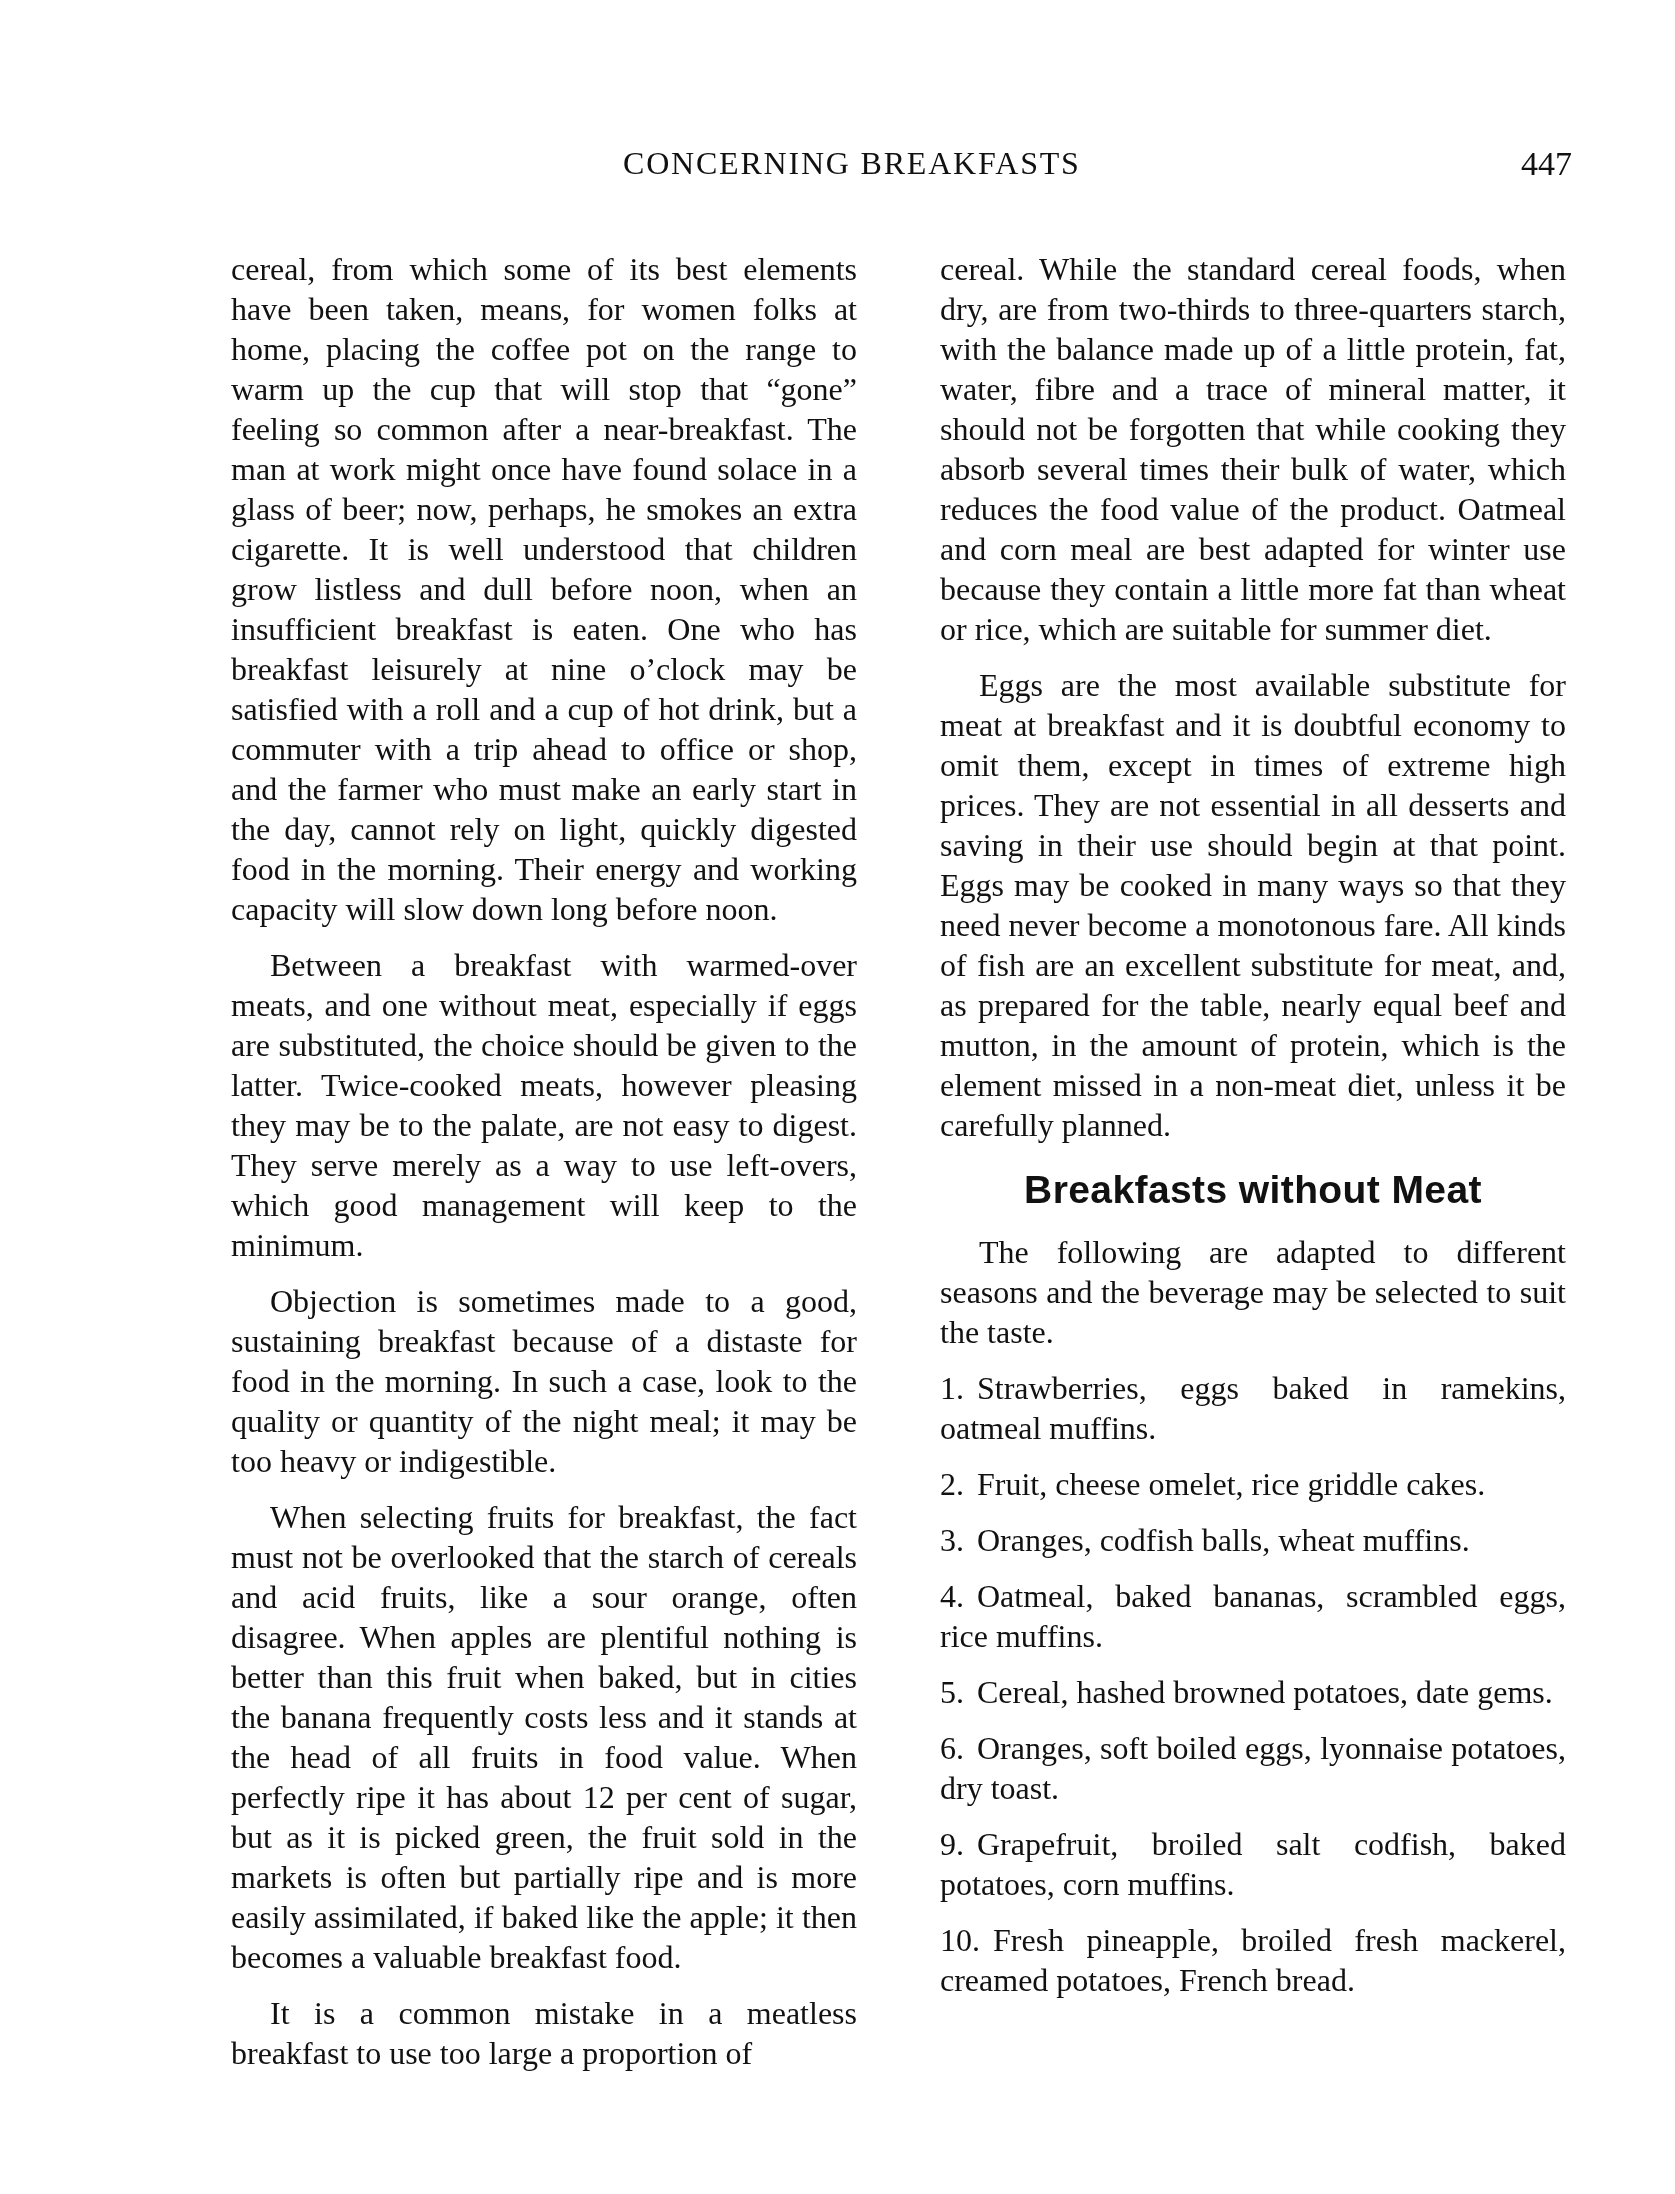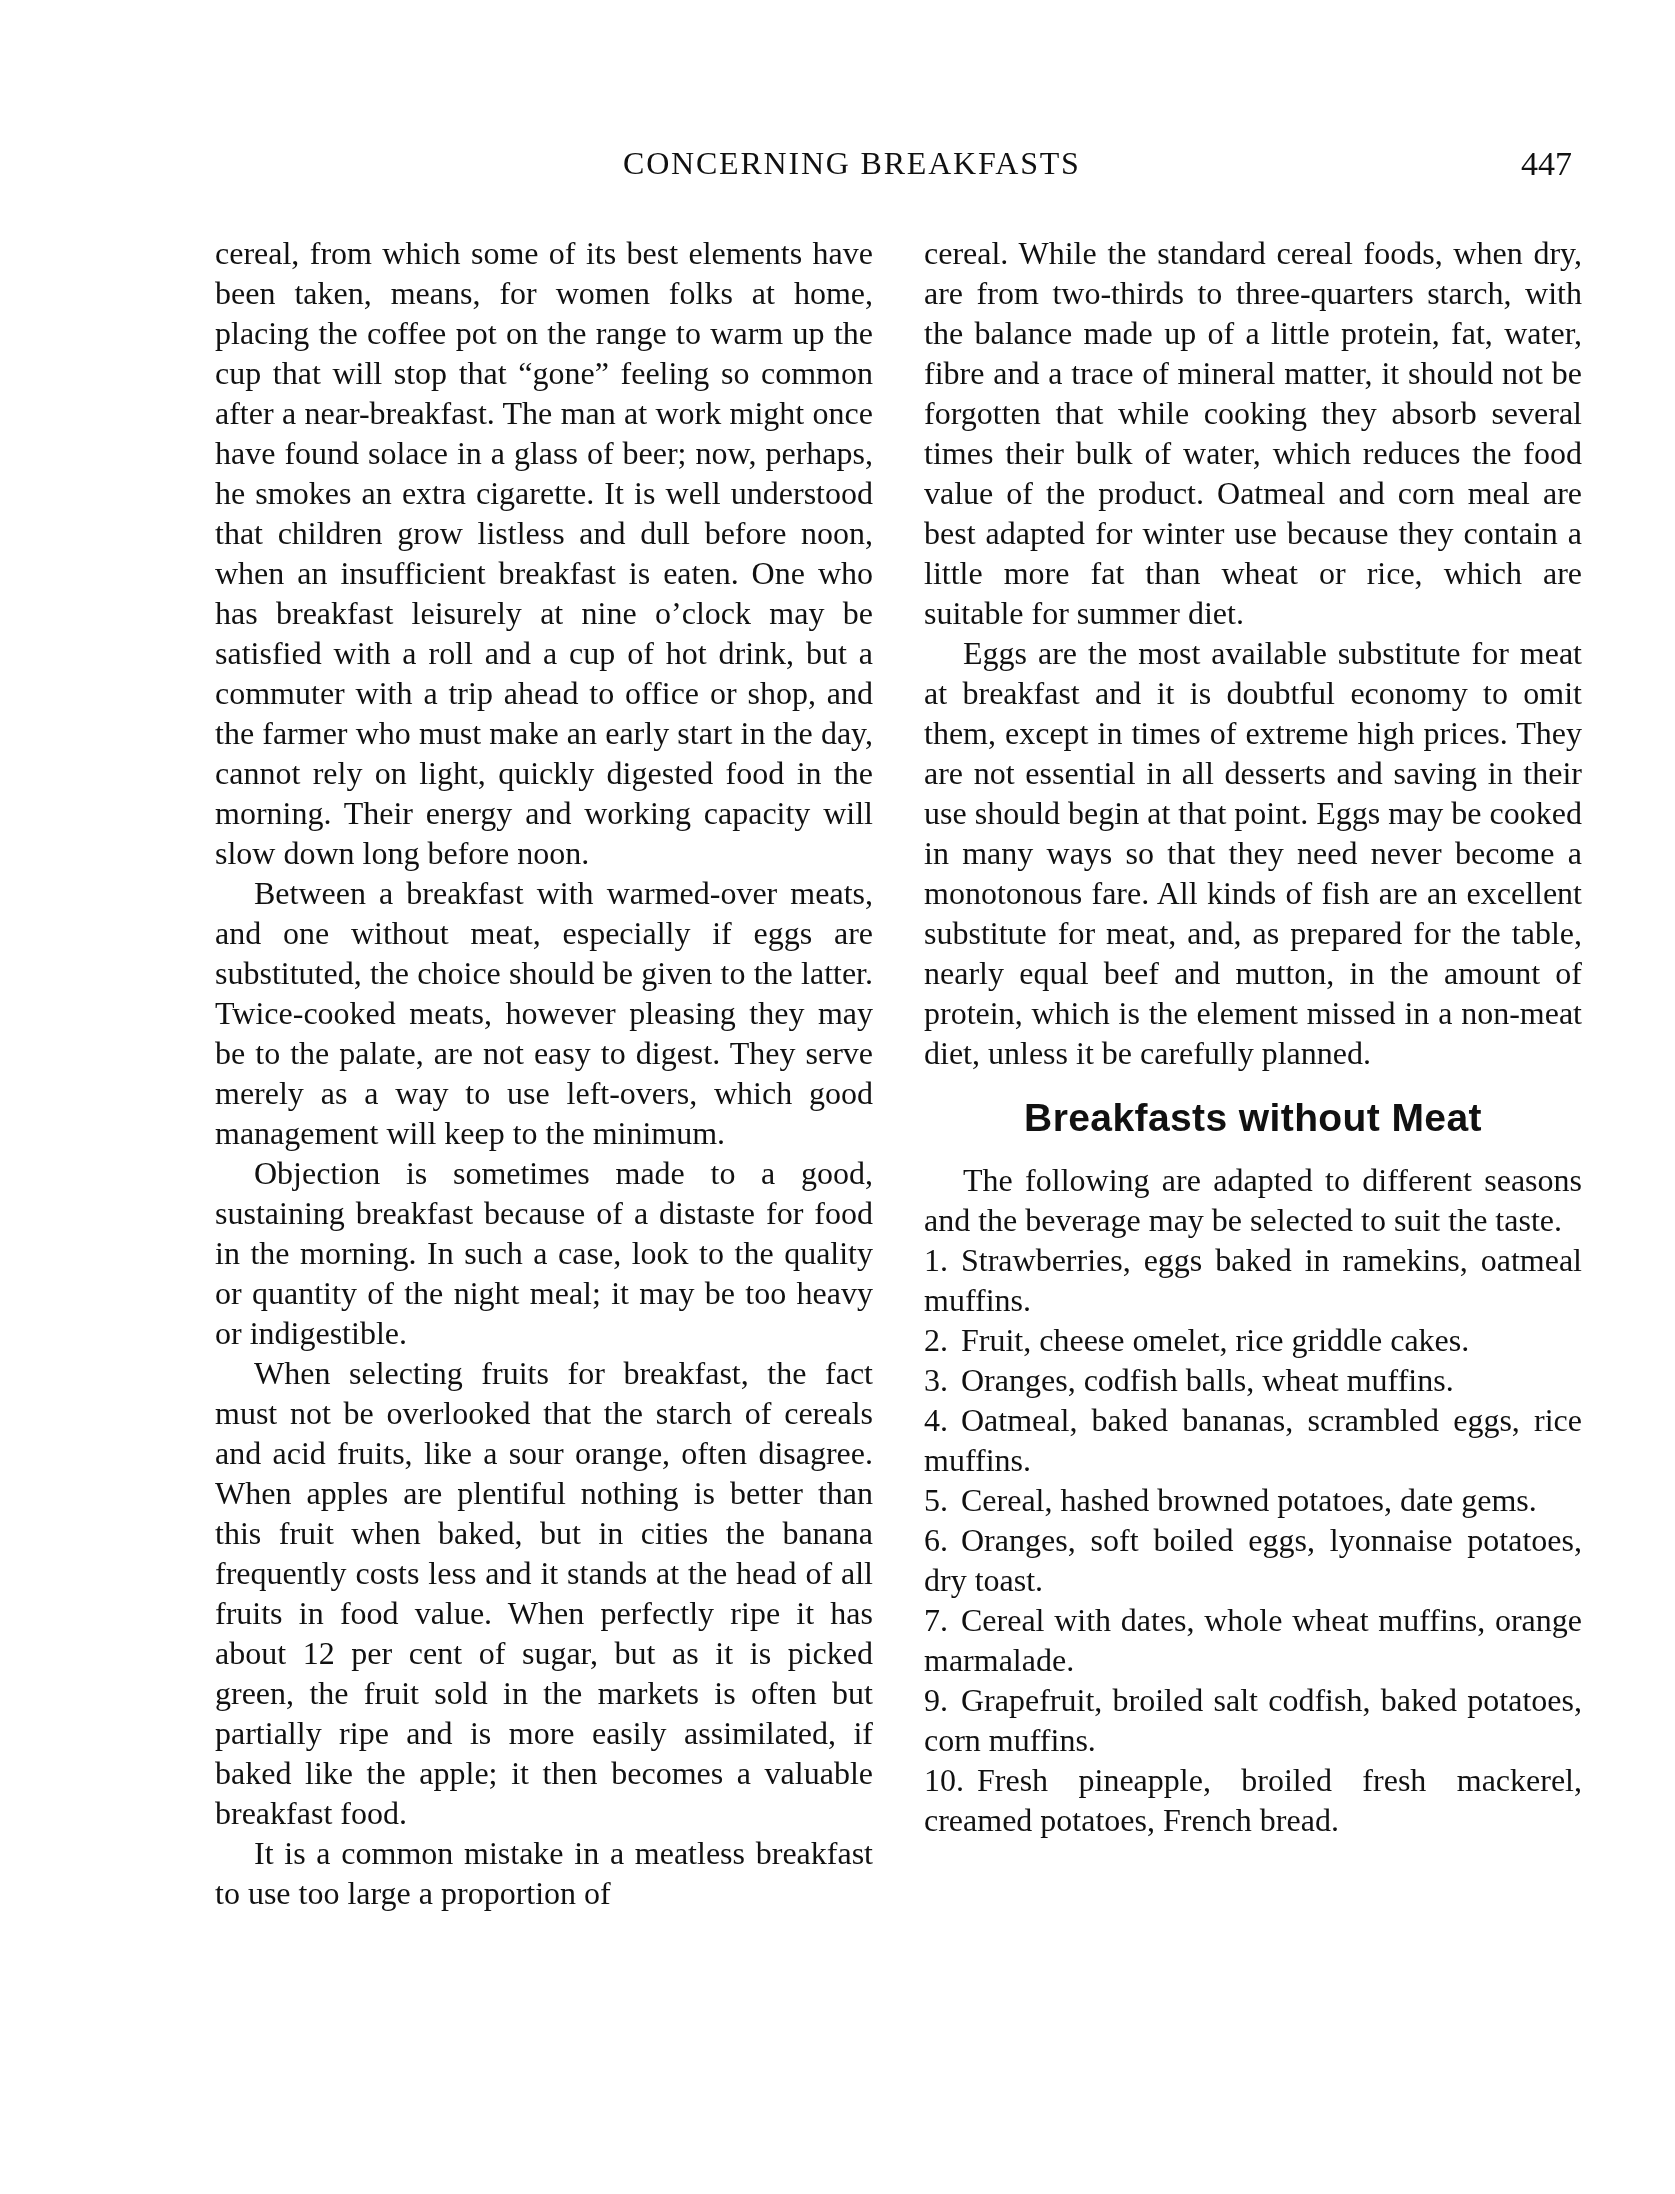--- a/index.html
+++ b/index.html
@@ -15,21 +15,21 @@
     }
     .page-number {
       position: absolute; left: 1521px; top: 0; font-size: 34px;
     }
     .column {
       position: absolute; top: 233px; width: 658px;
       font-size: 32px; line-height: 40px; text-align: justify;
     }
     .col-left { left: 215px; }
     .col-right { left: 924px; }
-    .column p { margin: 0; text-indent: 0; }
+    .column p { margin: 16px; text-indent: 0; }
     .column p.indent { text-indent: 39px; }
     .section-heading {
       margin: 21px 0 17.6px 0; text-align: center; font-size: 39px; font-weight: bold;
       font-family: "Liberation Sans", "DejaVu Sans", sans-serif; letter-spacing: 0.4px;
       line-height: 48px;
     }
     .list-item { margin: 0; text-indent: 39px; }
     .list-item .num { display: inline-block; margin-right: 13px; }
   </style>
 </head>
@@ -53,18 +53,17 @@
   <p class="indent">Eggs are the most available substitute for meat at breakfast and it is doubtful economy to omit them, except in times of extreme high prices. They are not essential in all desserts and saving in their use should begin at that point. Eggs may be cooked in many ways so that they need never become a monotonous fare. All kinds of fish are an excellent substitute for meat, and, as prepared for the table, nearly equal beef and mutton, in the amount of protein, which is the element missed in a non-meat diet, unless it be carefully planned.</p>
   <h2 class="section-heading">Breakfasts without Meat</h2>
   <p class="indent">The following are adapted to different seasons and the beverage may be selected to suit the taste.</p>
   <div>
     <p class="list-item"><span class="num">1.</span><span>Strawberries, eggs baked in ramekins, oatmeal muffins.</span></p>
     <p class="list-item"><span class="num">2.</span><span>Fruit, cheese omelet, rice griddle cakes.</span></p>
     <p class="list-item"><span class="num">3.</span><span>Oranges, codfish balls, wheat muffins.</span></p>
     <p class="list-item"><span class="num">4.</span><span>Oatmeal, baked bananas, scrambled eggs, rice muffins.</span></p>
     <p class="list-item"><span class="num">5.</span><span>Cereal, hashed browned potatoes, date gems.</span></p>
     <p class="list-item"><span class="num">6.</span><span>Oranges, soft boiled eggs, lyonnaise potatoes, dry toast.</span></p>
-    <p class="list-item"><span class="num">7.</span><span>Cereal with dates, whole wheat muffins, orange marmalade.</span></p>
     <p class="list-item"><span class="num">9.</span><span>Grapefruit, broiled salt codfish, baked potatoes, corn muffins.</span></p>
     <p class="list-item"><span class="num">10.</span><span>Fresh pineapple, broiled fresh mackerel, creamed potatoes, French bread.</span></p>
   </div>
 </div>
 
 
 </body></html>

